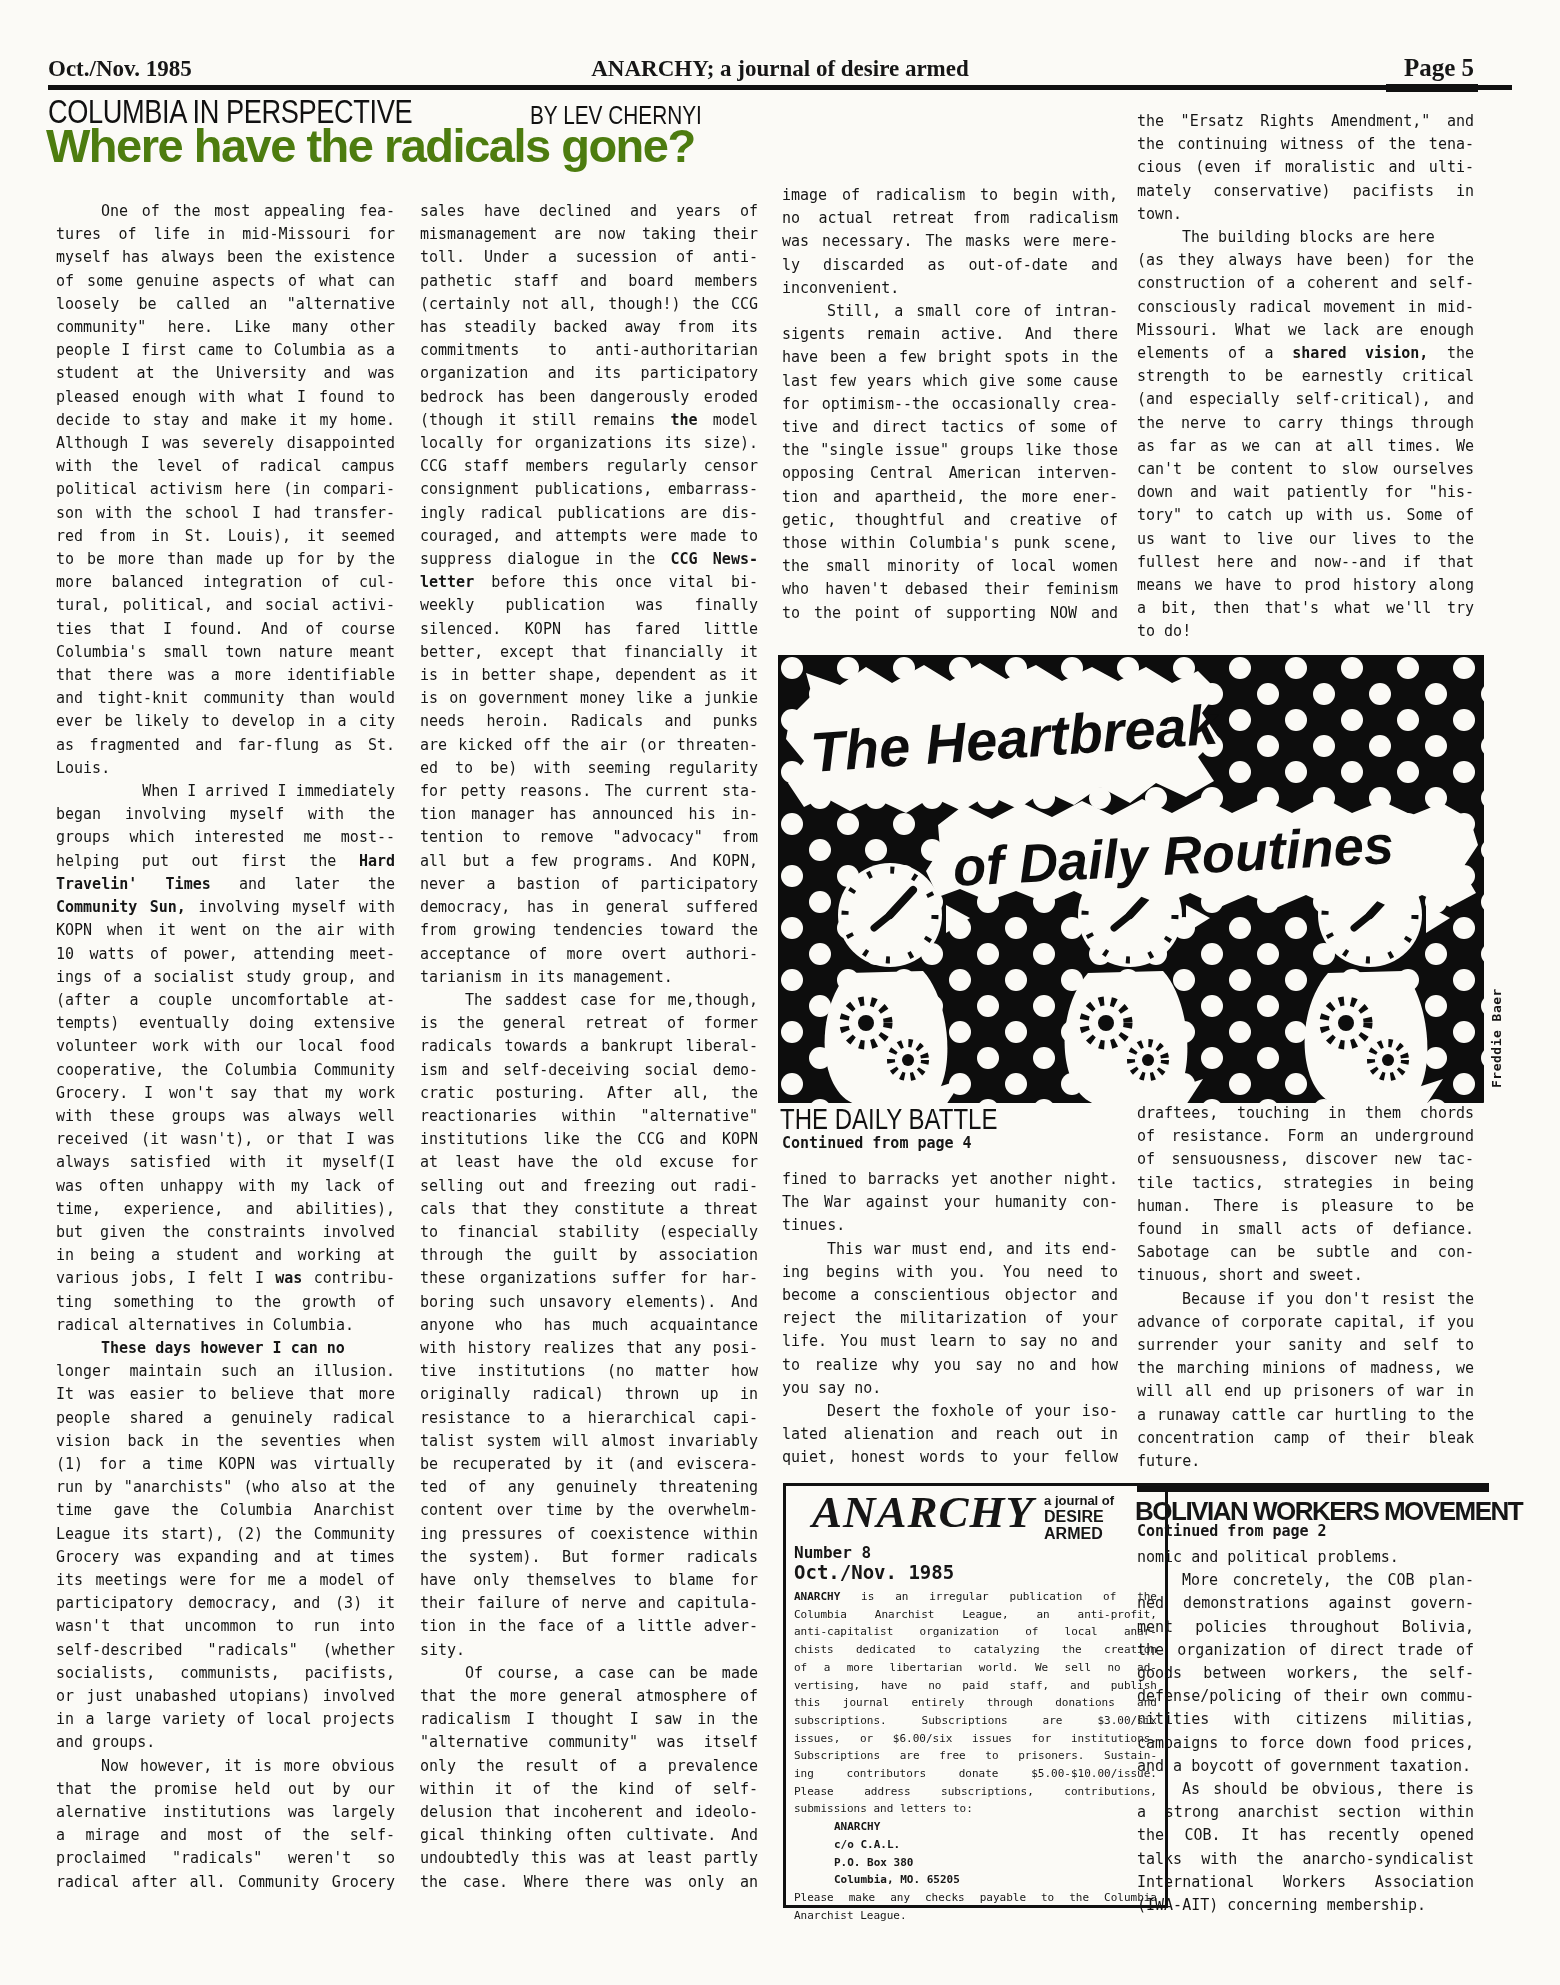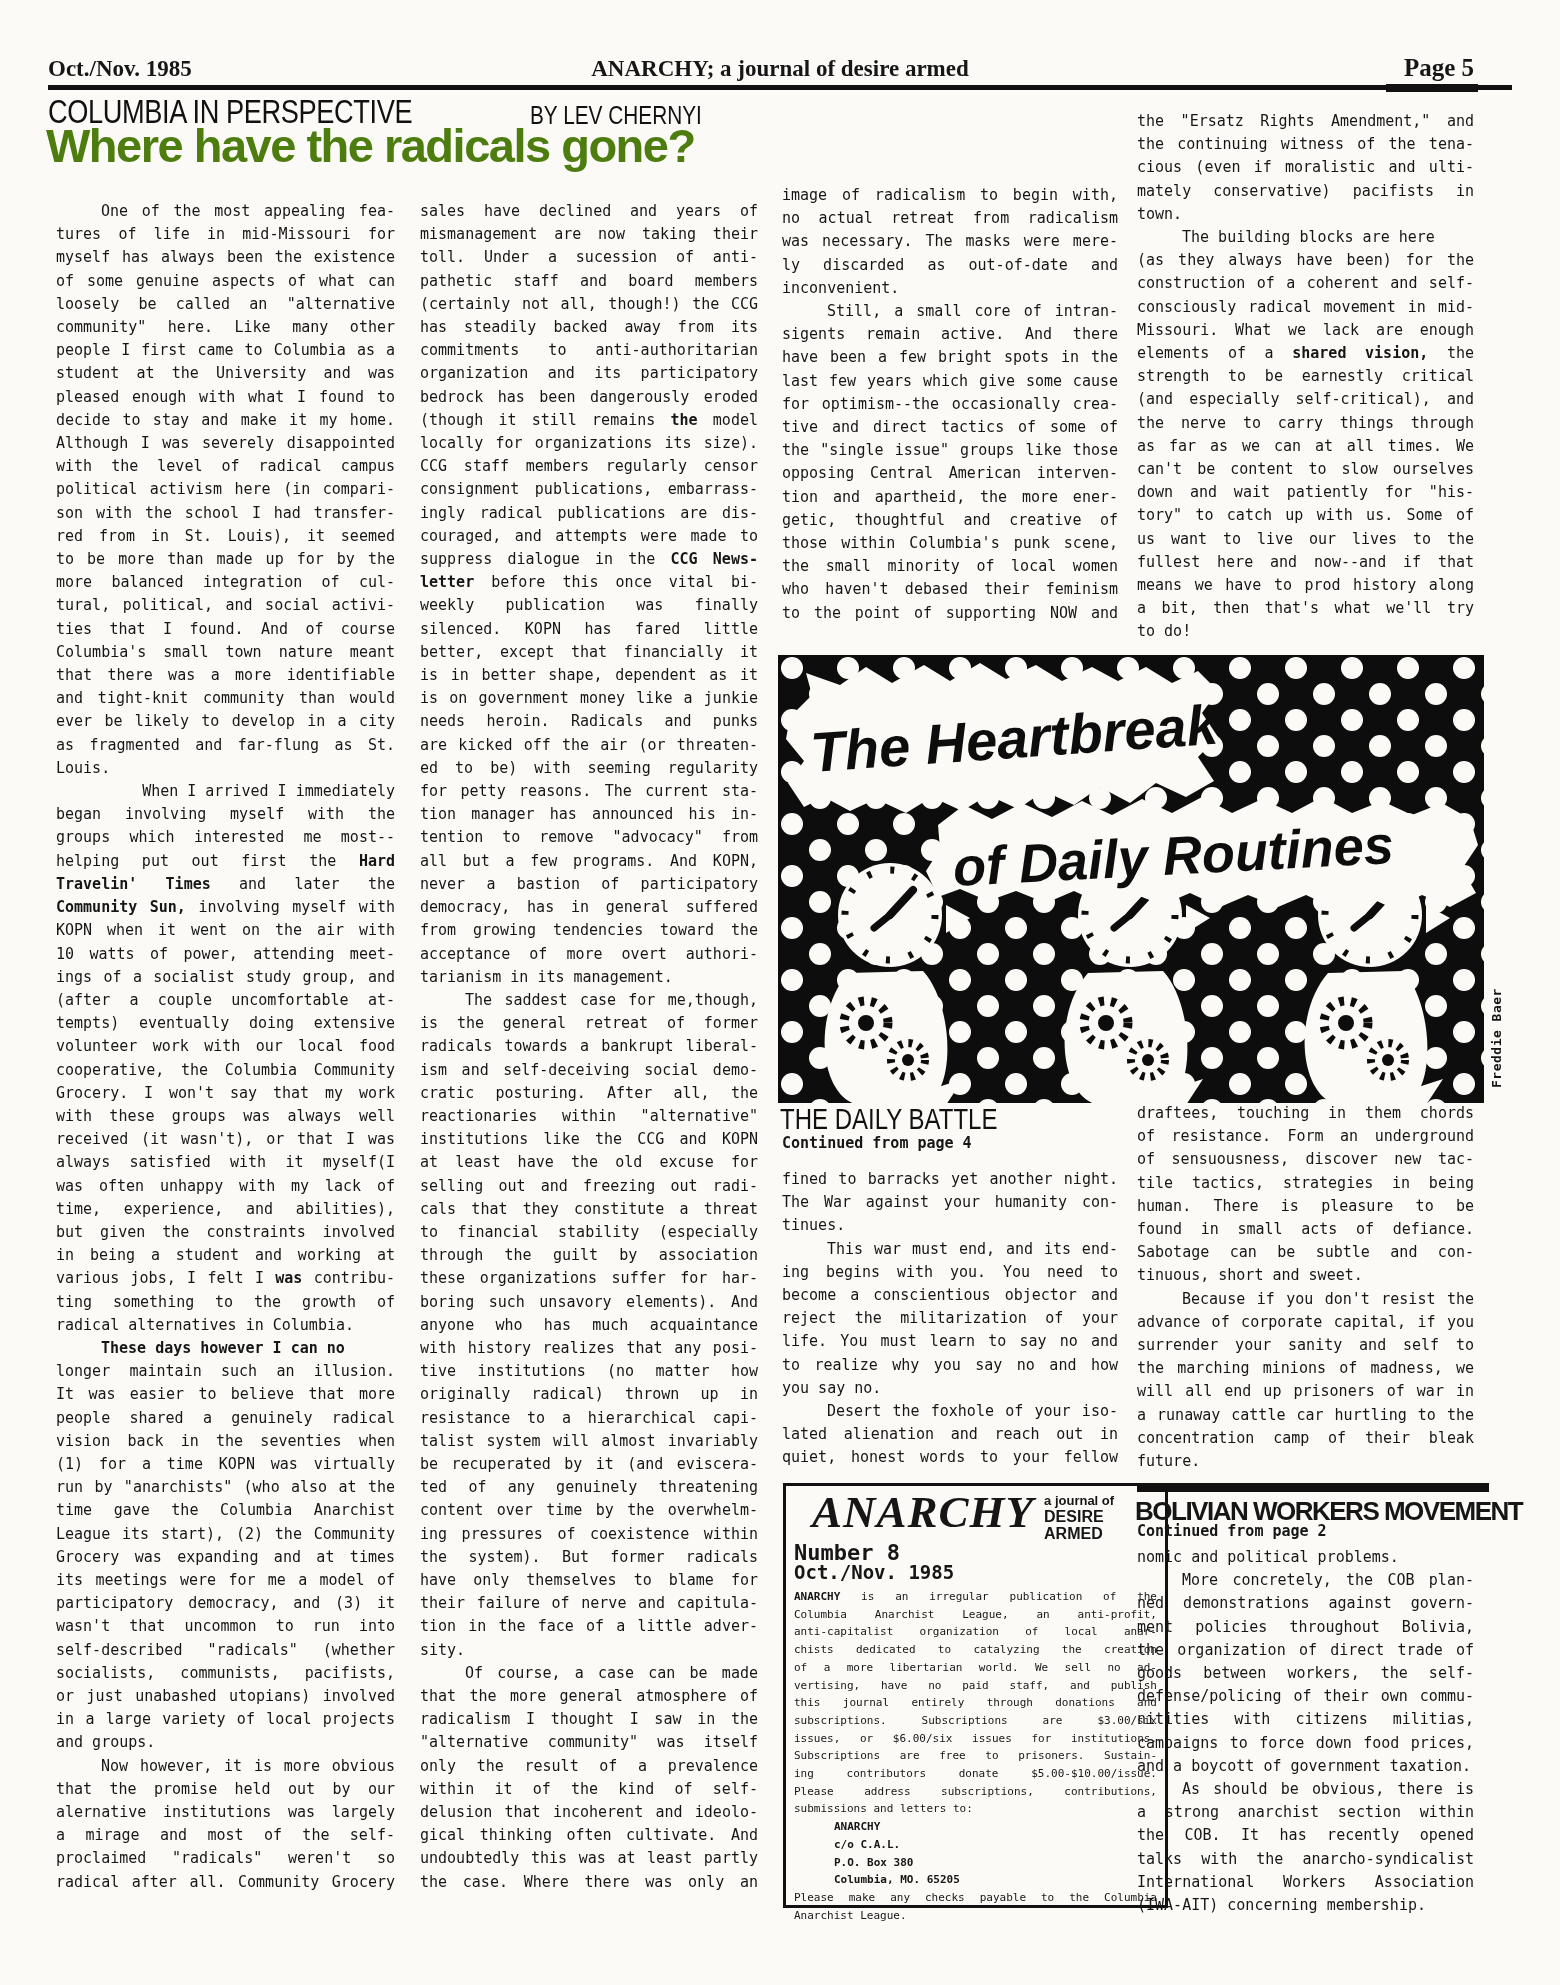--- a/index.html
+++ b/index.html
@@ -338,21 +338,21 @@
     </div>
 
   <div class="abs box" style="left:783px;top:1483px;width:385px;height:425px;padding:4px 8px 0 8px;">
     <div style="display:flex;align-items:flex-start;">
       <div style="font-family:'Liberation Serif',serif;font-style:italic;font-weight:700;font-size:45px;line-height:44px;letter-spacing:1px;margin-left:18px;">ANARCHY</div>
       <div style="margin-left:10px;margin-top:4px;text-align:left;">
         <div class="sansb" style="font-size:13px;line-height:14px;">a journal of</div>
         <div class="sansb" style="font-size:16px;line-height:17px;">DESIRE ARMED</div>
       </div>
     </div>
-    <div style="font-weight:700;font-size:22px;line-height:19px;margin-top:1px;">Number 8</div>
+    <div style="font-weight:700;font-size:16px;line-height:19px;margin-top:1px;">Number 8</div>
     <div style="font-weight:700;font-size:19px;line-height:21px;">Oct./Nov. 1985</div>
     <div class="finebody" style="margin-top:5px;">
         <div class="tl j"><b>ANARCHY</b> is an irregular publication of the</div>
         <div class="tl j">Columbia Anarchist League, an anti-profit,</div>
         <div class="tl j">anti-capitalist organization of local anar-</div>
         <div class="tl j">chists dedicated to catalyzing the creation</div>
         <div class="tl j">of a more libertarian world. We sell no ad-</div>
         <div class="tl j">vertising, have no paid staff, and publish</div>
         <div class="tl j">this journal entirely through donations and</div>
         <div class="tl j">subscriptions. Subscriptions are $3.00/six</div>

